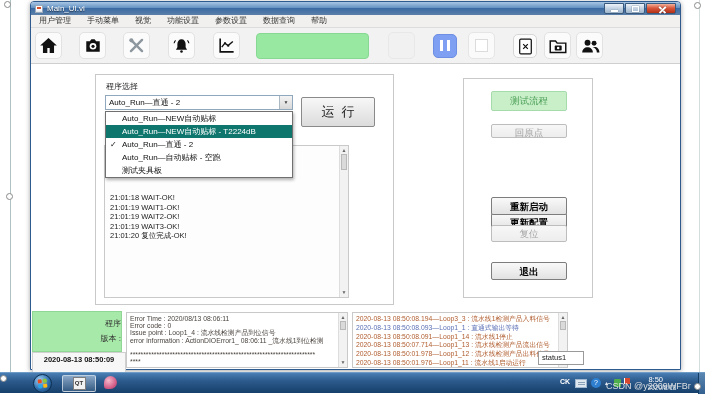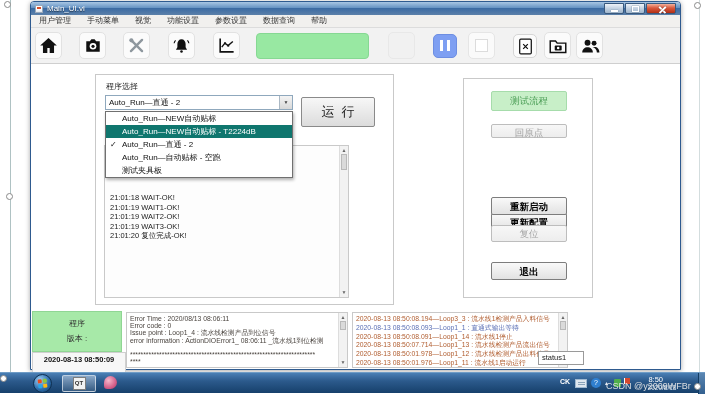--- a/index.html
+++ b/index.html
@@ -69,21 +69,21 @@
   .sthumb.small{height:9px;}
 
   #side-panel{left:463px;top:78px;width:130px;height:220px;}
   .side-btn{position:absolute;left:27px;width:76px;background:linear-gradient(#f9f9f9,#e2e2e2);border:1px solid #9a9a9a;
             border-radius:2px;font-size:9.5px;text-align:center;color:#333;}
   .side-btn.green{background:#c8efc8;border-color:#a6dcab;color:#4c9e57;}
   .side-btn.disabled{color:#a2a2a2;border-color:#bdbdbd;background:linear-gradient(#f7f7f7,#ededed);}
   .side-btn.bold{color:#000;font-weight:bold;border-color:#7d7d7d;}
 
   
-  #version-box{position:absolute;left:32px;top:311px;width:90px;height:41px;background:#a7e9a8;border:1px solid #90d694;text-align:center;}
+  #version-box{position:absolute;left:32px;top:311px;width:90px;height:41px;background:#a7e9a8;border:1px solid #90d694;text-align:right;}
   #version-box .l1{font-size:8px;color:#333;margin-top:6px;}
   #version-box .l2{font-size:8px;color:#333;margin-top:4px;}
   #version-datetime{position:absolute;left:32px;top:352px;width:94px;height:33px;background:#f7f7f7;border:1px solid #d0d0d0;
                     font-size:7.5px;font-weight:bold;color:#111;text-align:center;line-height:14px;}
 
   #error-panel{left:126px;top:312px;width:222px;height:56px;overflow:hidden;}
   #error-panel .body{padding:2px 10px 0 3px;font-size:6.8px;line-height:7.2px;color:#4a443f;white-space:nowrap;overflow:hidden;}
   #error-panel .stars{margin-top:7px;}
 
   #event-log{left:352px;top:312px;width:216px;height:56px;overflow:hidden;}

